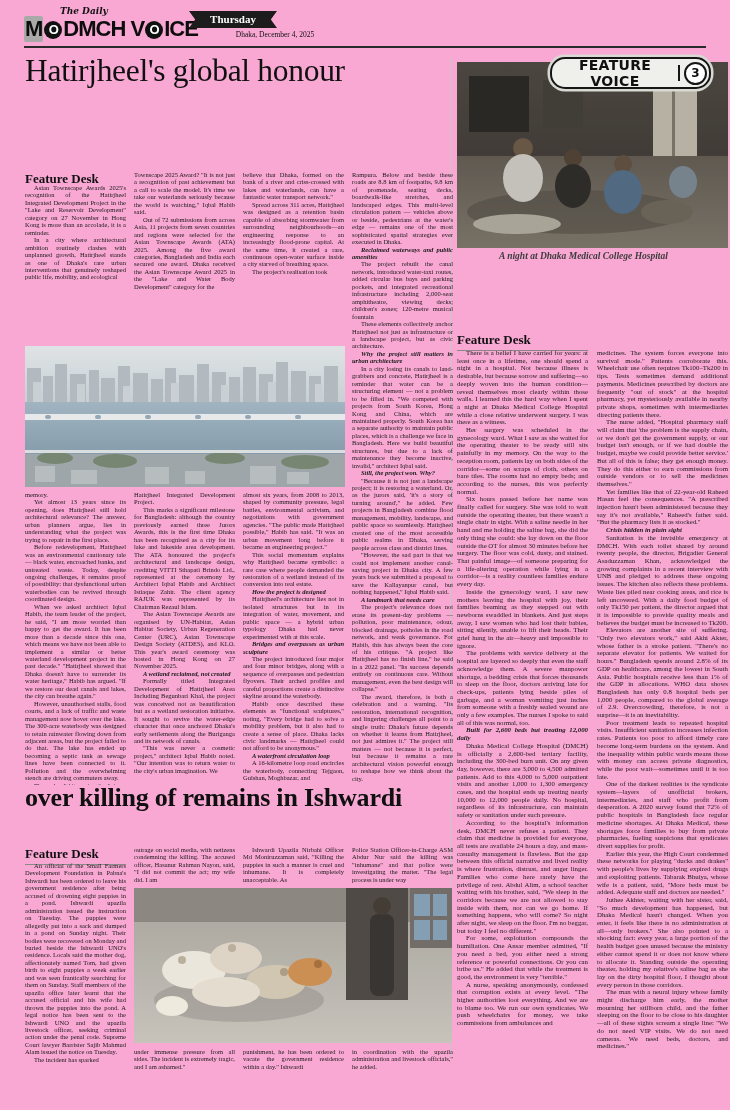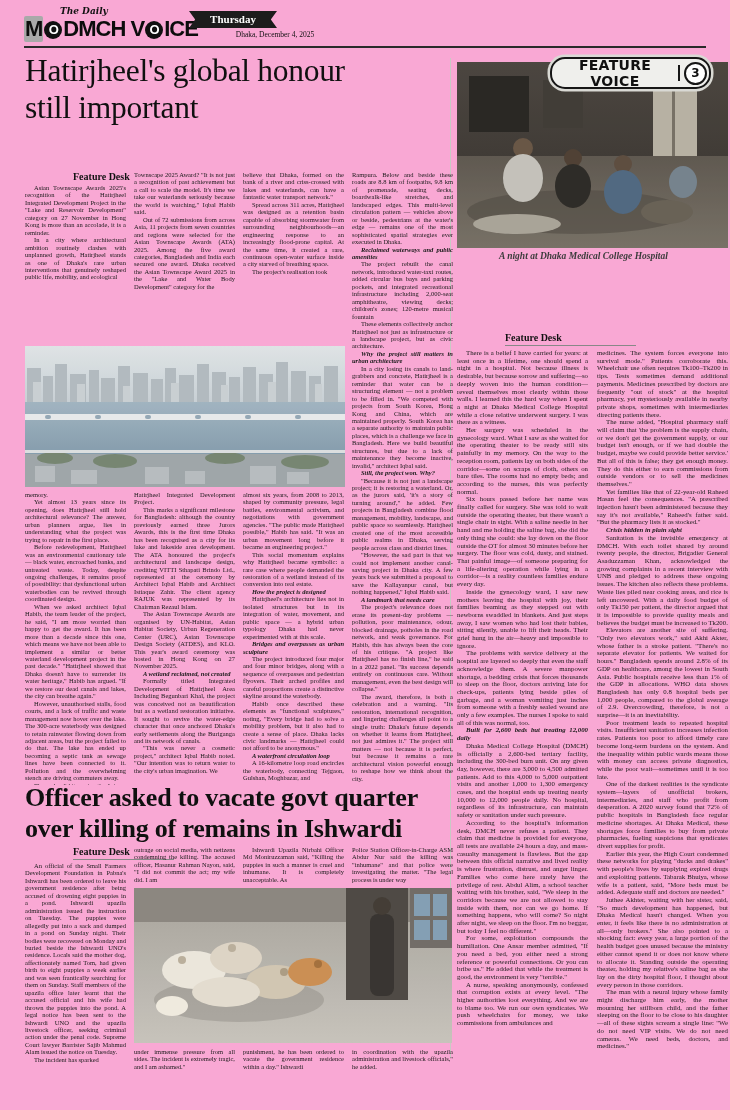--- a/index.html
+++ b/index.html
@@ -16,21 +16,21 @@
   .top-rule{position:absolute;left:24px;top:46px;width:682px;height:1.5px;background:#2a2a2a;}
   .section-pill{position:absolute;left:550px;top:13px;width:157px;height:28px;background:#efefec;border:2.5px solid #161616;border-radius:15px;display:flex;align-items:center;box-shadow:0 0 0 2.5px #d9d9d4;z-index:3;margin-top:44px;}
   .section-name{flex:1;text-align:center;font-family:"DejaVu Sans",sans-serif;font-weight:bold;font-size:14px;letter-spacing:0.3px;color:#101010;}
   .pill-bar{width:2px;height:16px;background:#161616;margin-right:4px;}
   .page-circle{width:19px;height:19px;border:2px solid #161616;border-radius:50%;background:#fff;font-weight:bold;font-size:12px;display:flex;align-items:center;justify-content:center;margin-right:2px;font-family:"DejaVu Sans",sans-serif;color:#111;}
 
   
   .headline1{position:absolute;left:25px;top:52px;width:426px;font-size:31.5px;line-height:37px;letter-spacing:-0.3px;color:#101010;}
   .headline2{position:absolute;font-weight:bold;font-size:26px;line-height:31px;color:#101010;letter-spacing:-0.2px;}
   .photo-caption{position:absolute;font-style:italic;font-weight:bold;font-size:9.5px;color:#3c3c3c;}
-  .byline{position:absolute;font-weight:bold;font-size:10px;color:#111;margin-left:48px;}
+  .byline{position:absolute;font-weight:bold;font-size:13px;color:#111;}
   .byline .brule{margin-top:2px;border-bottom:0.5px solid #888;width:100%;}
 
   
   .ncol{position:absolute;width:101px;font-size:6.5px;line-height:7.45px;text-align:justify;color:#1a1a1a;overflow:hidden;}
   .ncol p{margin:0;text-indent:9px;}
   .ncol p.cont{text-indent:0;}
   .ncol p.sub{font-weight:bold;font-style:italic;}
   .rcol{width:131px;font-size:6.8px;line-height:7.7px;}
   .vrule{position:absolute;left:450px;top:58px;width:1px;height:1000px;background:#c9c9c4;}
 
@@ -52,21 +52,20 @@
   <div class="section-pill">
     <span class="section-name">FEATURE VOICE</span>
     <span class="pill-bar"></span>
     <span class="page-circle">3</span>
   </div>
 
   <div class="vrule"></div>
 
   <div class="headline1">
     <div>Hatirjheel's global honour</div>
-    <div>still important</div>
   </div>
 
   <div class="byline" style="left:25px;top:171px;width:101px;">Feature Desk</div>
 
   <div class="ncol" style="left:25px;top:184px;height:159px;">
     <p>Asian Townscape Awards 2025's recognition of the Hatirjheel Integrated Development Project in the "Lake and Reservoir Development" category on 27 November in Hong Kong is more than an accolade, it is a reminder.</p>
     <p>In a city where architectural ambition routinely clashes with unplanned growth, Hatirjheel stands as one of Dhaka's rare urban interventions that genuinely reshaped public life, mobility, and ecological</p>
   </div>
   <div class="ncol" style="left:134px;top:171px;height:172px;">
     <p class="cont">Townscape 2025 Award? "It is not just a recognition of past achievement but a call to scale the model. It's time we take our waterlands seriously because the world is watching," Iqbal Habib said.</p>
@@ -188,21 +187,20 @@
     <p class="sub">How the project is designed</p>
     <p>Hatirjheel's architecture lies not in isolated structures but in its integration of water, movement, and public space — a hybrid urban typology Dhaka had never experimented with at this scale.</p>
     <p class="sub">Bridges and overpasses as urban sculpture</p>
     <p>The project introduced four major and four minor bridges, along with a sequence of overpasses and pedestrian flyovers. Their arched profiles and careful proportions create a distinctive skyline around the waterbody.</p>
     <p>Habib once described these elements as "functional sculptures," noting, "Every bridge had to solve a mobility problem, but it also had to create a sense of place. Dhaka lacks civic landmarks — Hatirjheel could not afford to be anonymous."</p>
     <p class="sub">A waterfront circulation loop</p>
     <p>A 16-kilometre loop road encircles the waterbody, connecting Tejgaon, Gulshan, Moghbazar, and</p>
   </div>
 
   <div class="headline2" style="left:25px;top:782px;width:432px;">
-    <div>Officer asked to vacate govt quarter</div>
     <div>over killing of remains in Ishwardi</div>
   </div>
 
   <div class="byline" style="left:25px;top:846px;width:101px;">
     <span>Feature Desk</span>
     <div class="brule"></div>
   </div>
 
   <div class="ncol" style="left:25px;top:862px;height:228px;">
     <p>An official of the Small Farmers Development Foundation in Pabna's Ishwardi has been ordered to leave his government residence after being accused of drowning eight puppies in a pond. Ishwardi upazila administration issued the instruction on Tuesday. The puppies were allegedly put into a sack and dumped in a pond on Sunday night. Their bodies were recovered on Monday and buried beside the Ishwardi UNO's residence. Locals said the mother dog, affectionately named Tom, had given birth to eight puppies a week earlier and was seen frantically searching for them on Sunday. Staff members of the upazila office later learnt that the accused official and his wife had thrown the puppies into the pond. A legal notice has been sent to the Ishwardi UNO and the upazila livestock officer, seeking criminal action under the penal code. Supreme Court lawyer Barrister Sajib Mahmud Alam issued the notice on Tuesday.</p>

